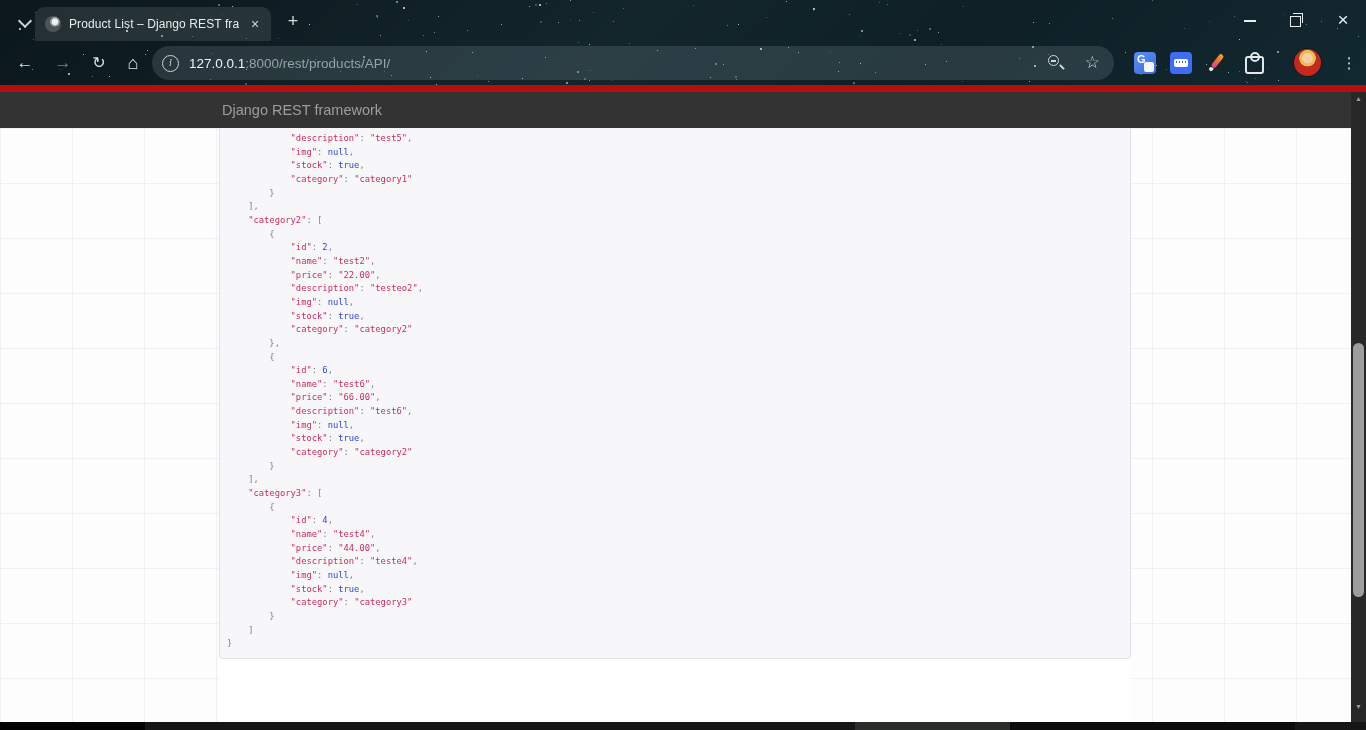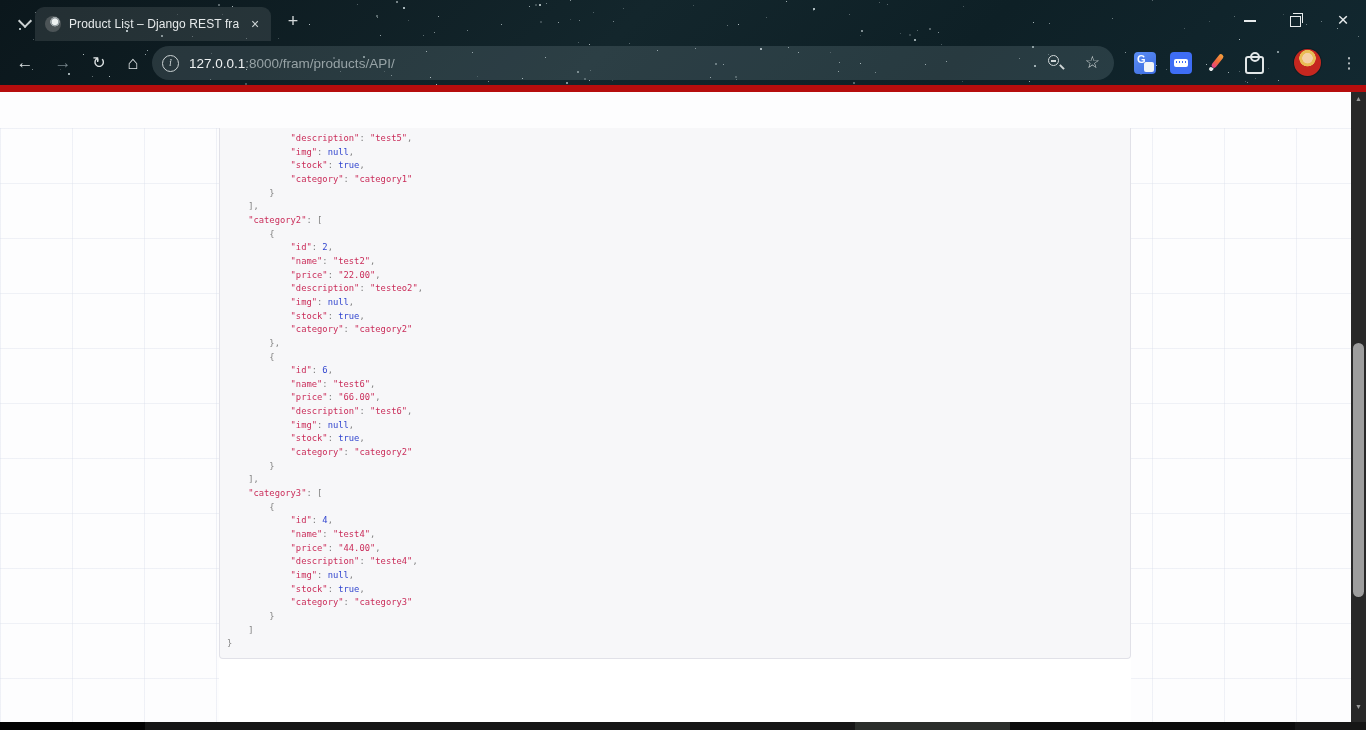--- a/index.html
+++ b/index.html
@@ -274,40 +274,43 @@
     </div>
 
     <div class="toolbar">
       <div class="nav-ico ico-back">←</div>
       <div class="nav-ico ico-fwd">→</div>
       <div class="nav-ico ico-reload">↻</div>
       <div class="nav-ico ico-home">⌂</div>
 
       <div class="omnibox">
         <span class="info-ico">i</span>
-        <span class="url"><span class="host">127.0.0.1</span><span class="path">:8000/fram/products/API/</span></span>
+        <span class="url"><span class="host">127.0.0.1</span><span class="path">:8000/rest/products/API/</span></span>
         <span class="omni-right">
           <span class="zoom-ind">
               <span class="lens"></span>
             </span>
           <span class="star-ico">☆</span>
         </span>
       </div>
 
       <div class="ext ext-translate"></div>
       <div class="ext ext-ruler"></div>
       <div class="ext ext-pen"></div>
       <div class="ext ext-puzzle"></div>
       <div class="avatar"></div>
       <div class="menu-dots">⋮</div>
     </div>
   </div>
 
   <div class="red-stripe"></div>
 
+  <div class="drf-navbar">
+    <a class="drf-brand">Django REST framework</a>
+  </div>
 
   <div class="page-body">
     <div class="container">
       <pre class="api-response" id="json-pre">            <span class="str">"description"</span>: <span class="str">"test5"</span>,
             <span class="str">"img"</span>: <span class="lit">null</span>,
             <span class="str">"stock"</span>: <span class="lit">true</span>,
             <span class="str">"category"</span>: <span class="str">"category1"</span>
         }
     ],
     <span class="str">"category2"</span>: [

